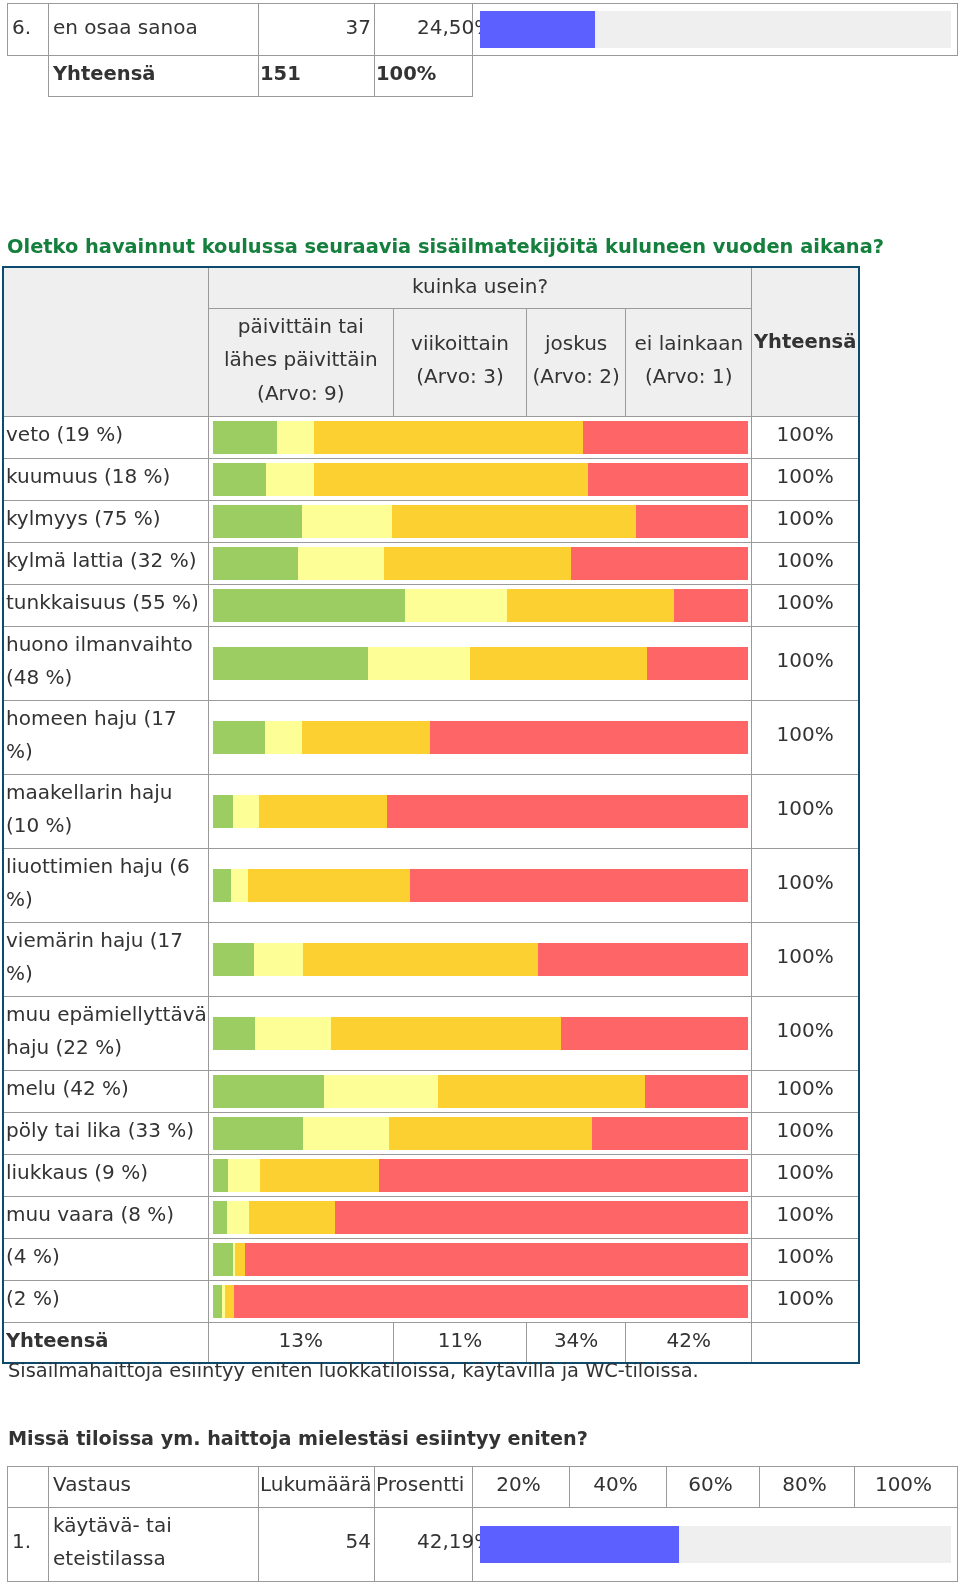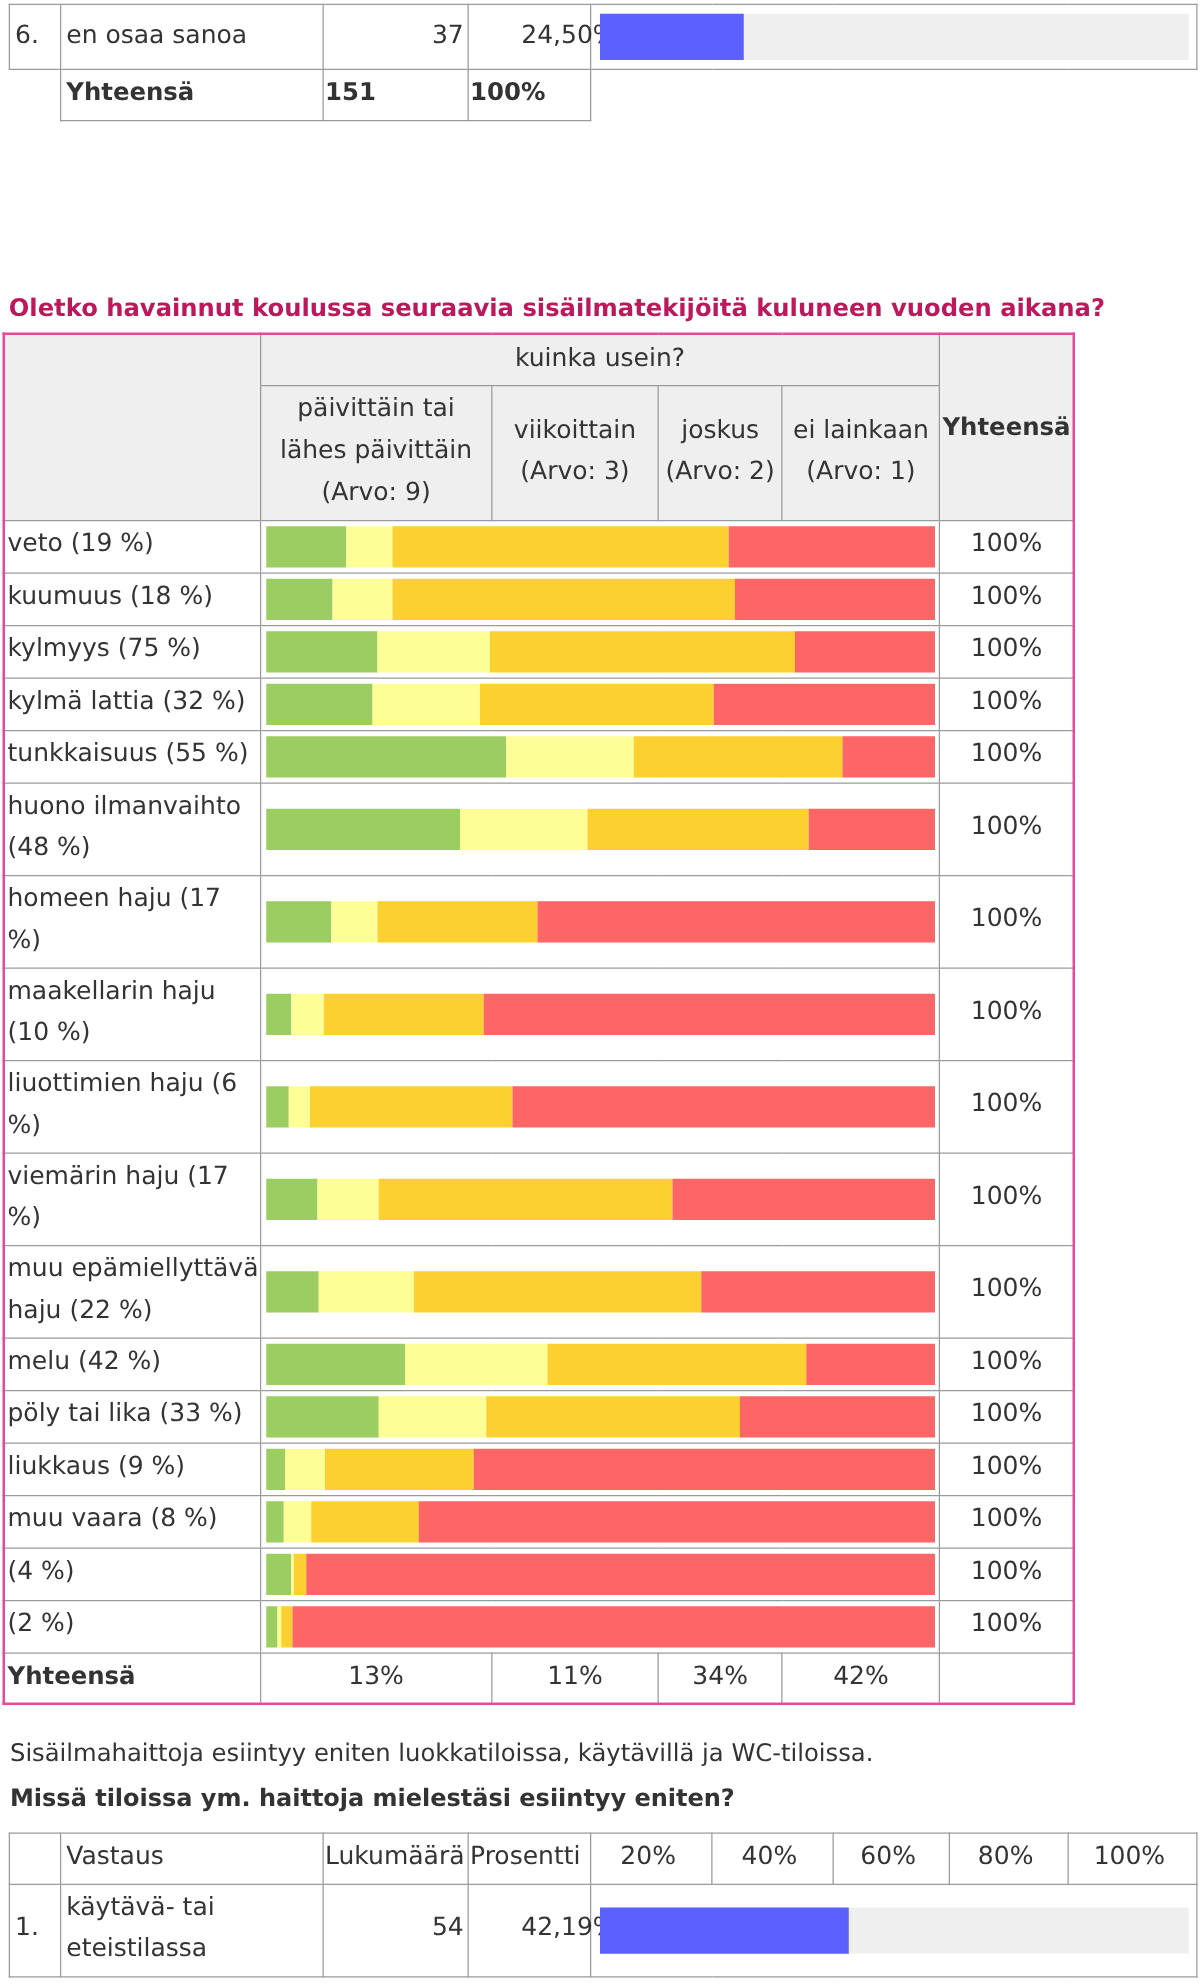--- a/index.html
+++ b/index.html
@@ -34,27 +34,27 @@
   .freq col.f5{width:97px;}
   .freq col.f6{width:93px;}
   .freq col.f7{width:95px;}
   .freq col.f8{width:103px;}
 
   .bartrack{position:relative;background:#efefef;height:37px;margin:7px 6px 7px 7px;}
   .barfill{position:absolute;left:0;top:0;bottom:0;background:#5b60ff;}
   .cellnoborder{border:none !important;}
 
   
-  .qtitle{position:absolute;font-size:19.4px;line-height:19.4px;font-weight:bold;color:#be185d;
+  .qtitle{position:absolute;font-size:19.4px;line-height:19.4px;font-weight:bold;color:#15803d;
           white-space:nowrap;}
   .ptext{position:absolute;font-size:19.4px;line-height:19.4px;color:#333;white-space:nowrap;}
   .ptext b{font-weight:bold;font-size:19.2px;}
 
   
-  .matrix{position:absolute;border:2px solid #ec4899;table-layout:fixed;width:855px;}
+  .matrix{position:absolute;border:2px solid #0c4a6e;table-layout:fixed;width:855px;}
   .matrix td{border:1px solid #9a9a9a;font-size:20px;line-height:33.5px;color:#333;
              vertical-align:middle;}
   .matrix td.h{background:#efefef;text-align:center;padding:0 1px 3px 1px;}
   .matrix td.hblank{background:#efefef;}
   .matrix tr.grouphdr{height:41px;}
   .matrix tr.colhdr{height:108px;}
   .matrix tr.colhdr td{padding:0 1px 4px 1px;}
   .matrix td.hb{background:#efefef;text-align:center;font-weight:bold;padding:0;white-space:nowrap;font-size:19.5px;}
   .matrix td.lbl{text-align:left;padding:1px 0 5px 2px;background:#fff;}
   .matrix td.tot{text-align:center;background:#fff;padding:1px 0 5px 0;}
@@ -345,21 +345,21 @@
           <td class="lbl">Yhteensä</td>
           <td class="v">13%</td>
           <td class="v">11%</td>
           <td class="v">34%</td>
           <td class="v">42%</td>
           <td class="tot"></td>
         </tr>
       </tbody>
     </table>
 
-  <div class="ptext" style="left:8px;top:1393px;">Sisäilmahaittoja esiintyy eniten luokkatiloissa, käytävillä ja WC-tiloissa.</div>
+  <div class="ptext" style="left:8px;top:1361px;">Sisäilmahaittoja esiintyy eniten luokkatiloissa, käytävillä ja WC-tiloissa.</div>
   <div class="ptext" style="left:8px;top:1429px;">
     <b>Missä tiloissa ym. haittoja mielestäsi esiintyy eniten?</b>
   </div>
 
   <table class="freq" id="botTable" style="left:7px;top:1466px;width:950px;">
       <colgroup>
         <col class="f0">
         <col class="f1">
         <col class="f2">
         <col class="f3">

